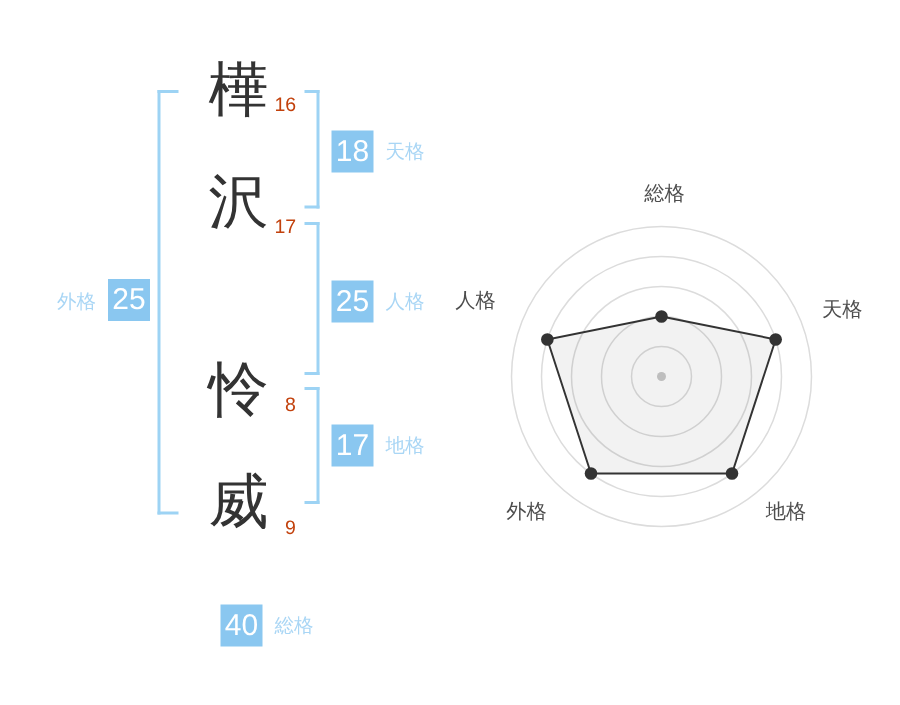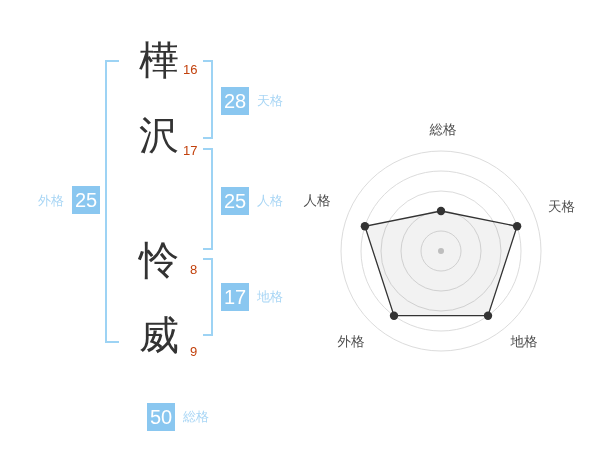--- a/index.html
+++ b/index.html
@@ -58,30 +58,30 @@
   <span class="kanji" style="left:139px; top:240px;">怜</span>
   <span class="strokes" style="left:190px; top:263px;">8</span>
 
   <span class="kanji" style="left:139px; top:315px;">威</span>
   <span class="strokes" style="left:190px; top:345px;">9</span>
 
   <div class="bracket-right bracket-tenkaku"></div>
   <div class="bracket-right bracket-jinkaku"></div>
   <div class="bracket-right bracket-chikaku"></div>
 
-  <div class="badge" style="left:221px; top:87px;">28</div>
+  <div class="badge" style="left:221px; top:87px;">18</div>
   <span class="cat-label" style="left:257px; top:94px;">天格</span>
 
   <div class="badge" style="left:221px; top:187px;">25</div>
   <span class="cat-label" style="left:257px; top:194px;">人格</span>
 
   <div class="badge" style="left:221px; top:283px;">17</div>
   <span class="cat-label" style="left:257px; top:290px;">地格</span>
 
-  <div class="badge" style="left:147px; top:403px;">50</div>
+  <div class="badge" style="left:147px; top:403px;">40</div>
   <span class="cat-label" style="left:183px; top:410px;">総格</span>
 
   <svg class="radar" width="290" height="250" viewBox="0 0 290 250">
       <circle cx="140" cy="140" r="20" fill="none" stroke="#DCDCDC" stroke-width="1"></circle>
       <circle cx="140" cy="140" r="40" fill="none" stroke="#DCDCDC" stroke-width="1"></circle>
       <circle cx="140" cy="140" r="60" fill="none" stroke="#DCDCDC" stroke-width="1"></circle>
       <circle cx="140" cy="140" r="80" fill="none" stroke="#DCDCDC" stroke-width="1"></circle>
       <circle cx="140" cy="140" r="100" fill="none" stroke="#DCDCDC" stroke-width="1"></circle>
       <circle cx="140" cy="140" r="3" fill="#C9C9C9"></circle>
       <polygon points="140.0,100.0 216.1,115.3 187.0,204.7 93.0,204.7 63.9,115.3" fill="#000000" fill-opacity="0.05" stroke="#333333" stroke-width="1.3"></polygon>

